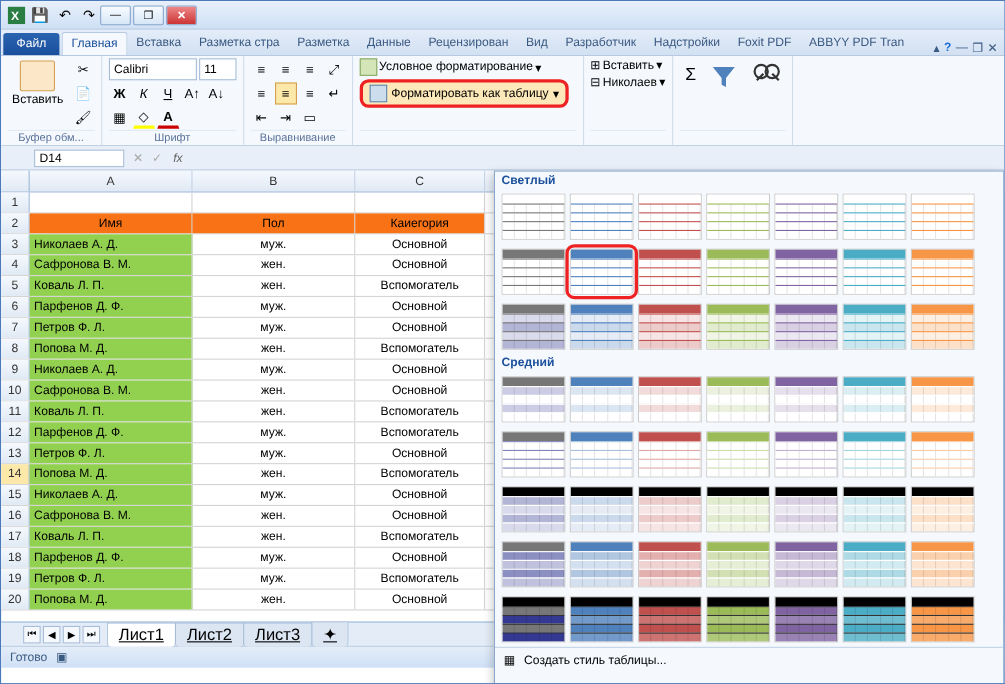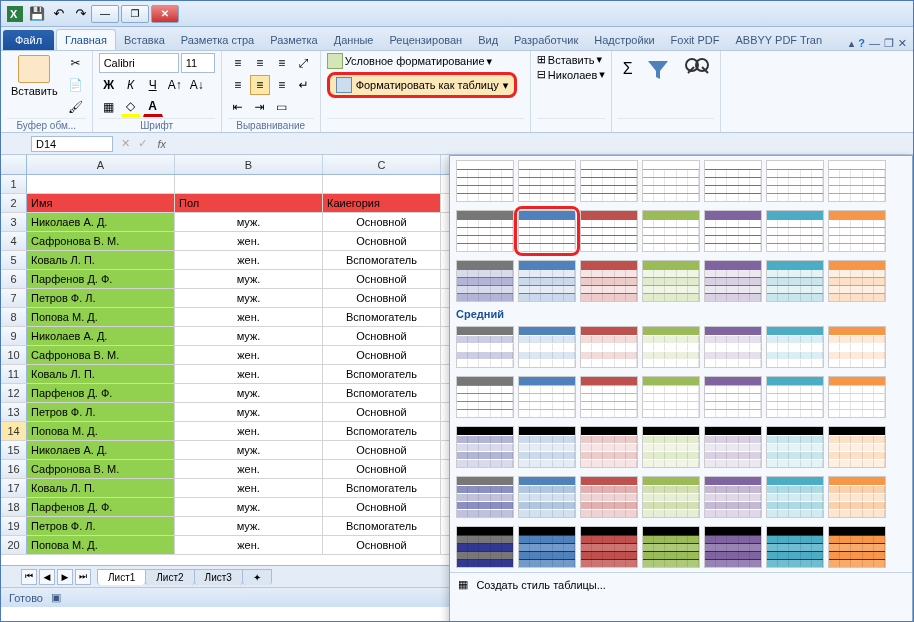--- a/index.html
+++ b/index.html
@@ -35,37 +35,37 @@
 .grid { flex: 1; overflow: hidden; }
 .col-headers { display: flex; background: linear-gradient(#f5f9fe,#e0e9f4); height: 20px; border-bottom: 1px solid #9db8d9; }
 .corner { width: 26px; border-right: 1px solid #9db8d9; }
 .col-h { border-right: 1px solid #c4d3e6; text-align: center; font-size: 11px; color: #333; line-height: 20px; }
 .col-A { width: 148px; } .col-B { width: 148px; } .col-C { width: 118px; }
 .rows { }
 .g-row { display: flex; height: 19px; border-bottom: 1px solid #d4d4d4; }
 .row-h { width: 26px; background: linear-gradient(#f5f9fe,#e0e9f4); border-right: 1px solid #9db8d9; text-align: center; font-size: 11px; line-height: 19px; color: #333; }
 .row-h.sel { background: #fce8a8; }
 .cell { border-right: 1px solid #d4d4d4; padding: 0 4px; font-size: 11px; line-height: 19px; overflow: hidden; white-space: nowrap; }
-.cell.hdr { background: #ef4444; font-weight: normal; }
+.cell.hdr { background: #f97316; text-align: center; font-weight: normal; }
 .cell.name { background: #92d050; }
 .cell.ctr { text-align: center; }
 .gallery { position: absolute; top: 0; right: 0; width: 464px; height: 548px; background: #f5f9fe; border: 1px solid #8aa8cc; box-shadow: -2px 2px 8px rgba(0,0,0,.2); font-size: 11px; overflow: hidden; }
 .gallery-section { padding: 2px 6px; color: #1a4f9c; font-weight: bold; font-size: 11px; }
 .gallery-grid { display: flex; flex-wrap: wrap; gap: 4px; padding: 4px 6px; }
 .style-sw { width: 58px; height: 42px; border: 1px solid #ccc; background: #fff; display: flex; flex-direction: column; cursor: pointer; }
 .style-sw.selected { outline: 3px solid #e22; outline-offset: 1px; border-radius: 4px; }
 .sw-row { flex: 1; display: flex; }
 .sw-row div { flex: 1; border-right: 1px solid rgba(0,0,0,.1); }
 .sw-hdr { height: 8px; }
 .gallery-footer { border-top: 1px solid #c4d3e6; }
 .gf-item { padding: 5px 8px; display: flex; align-items: center; gap: 8px; cursor: pointer; }
 .sheet-tabs { height: 22px; background: #e4edf7; display: flex; align-items: center; border-top: 1px solid #9db8d9; padding-left: 20px; gap: 0; }
 .nav-btns { display: flex; gap: 2px; margin-right: 6px; }
 .nav-btn { width: 16px; height: 16px; border: 1px solid #a6bcd8; background: #f5f9fe; font-size: 9px; display: flex; align-items: center; justify-content: center; }
-.sheet-tab { padding: 2px 10px; background: #fff; border: 1px solid #a6bcd8; border-bottom: none; font-size: 10px; border-radius: 0 0 4px 4px; margin-right: -1px; }
+.sheet-tab { padding: 2px 10px; background: #fff; border: 1px solid #a6bcd8; border-bottom: none; font-size: 15px; border-radius: 0 0 4px 4px; margin-right: -1px; text-decoration: underline; }
 .sheet-tab.inactive { background: #dce6f2; }
 .statusbar { height: 20px; background: linear-gradient(#e4edf9,#cfe0f5); display: flex; align-items: center; padding: 0 8px; font-size: 11px; color: #3b5a82; border-top: 1px solid #b6c9e0; }
 svg { display: block; }
 </style>
 </head>
 <body>
 
 <div class="titlebar">
   <div class="qat">
     <div class="qat-icon">
@@ -80,21 +80,21 @@
   </div>
   <div class="winbtns">
     <div class="winbtn">—</div>
     <div class="winbtn">❐</div>
     <div class="winbtn close">✕</div>
   </div>
 </div>
 
 <div class="ribbon-tabs">
   <div class="file-tab">Файл</div>
-  <div id="tabs-container" style="display: flex; align-items: center;">
+  <div id="tabs-container" style="display: flex;">
       <div class="tab active">Главная</div>
       <div class="tab">Вставка</div>
       <div class="tab">Разметка стра</div>
       <div class="tab">Разметка</div>
       <div class="tab">Данные</div>
       <div class="tab">Рецензирован</div>
       <div class="tab">Вид</div>
       <div class="tab">Разработчик</div>
       <div class="tab">Надстройки</div>
       <div class="tab">Foxit PDF</div>
@@ -352,20 +352,21 @@
         <div class="g-row">
           <div class="row-h">20</div>
   <div class="cell col-A name">Попова М. Д.</div>
   <div class="cell col-B ctr">жен.</div>
   <div class="cell col-C ctr">Основной</div>
         </div>
       </div>
   </div>
 
   <div class="gallery">
+    <div class="gallery-section">Светлый</div>
     <div class="gallery-grid" id="gal-light1">
         <div class="style-sw">
           <div class="sw-hdr" style="background:#fff"></div>
           <div class="sw-row" style="background:#fff;border-top:1px solid #777">
             <div></div>
             <div></div>
             <div></div>
             <div></div>
             <div></div>
           </div>

